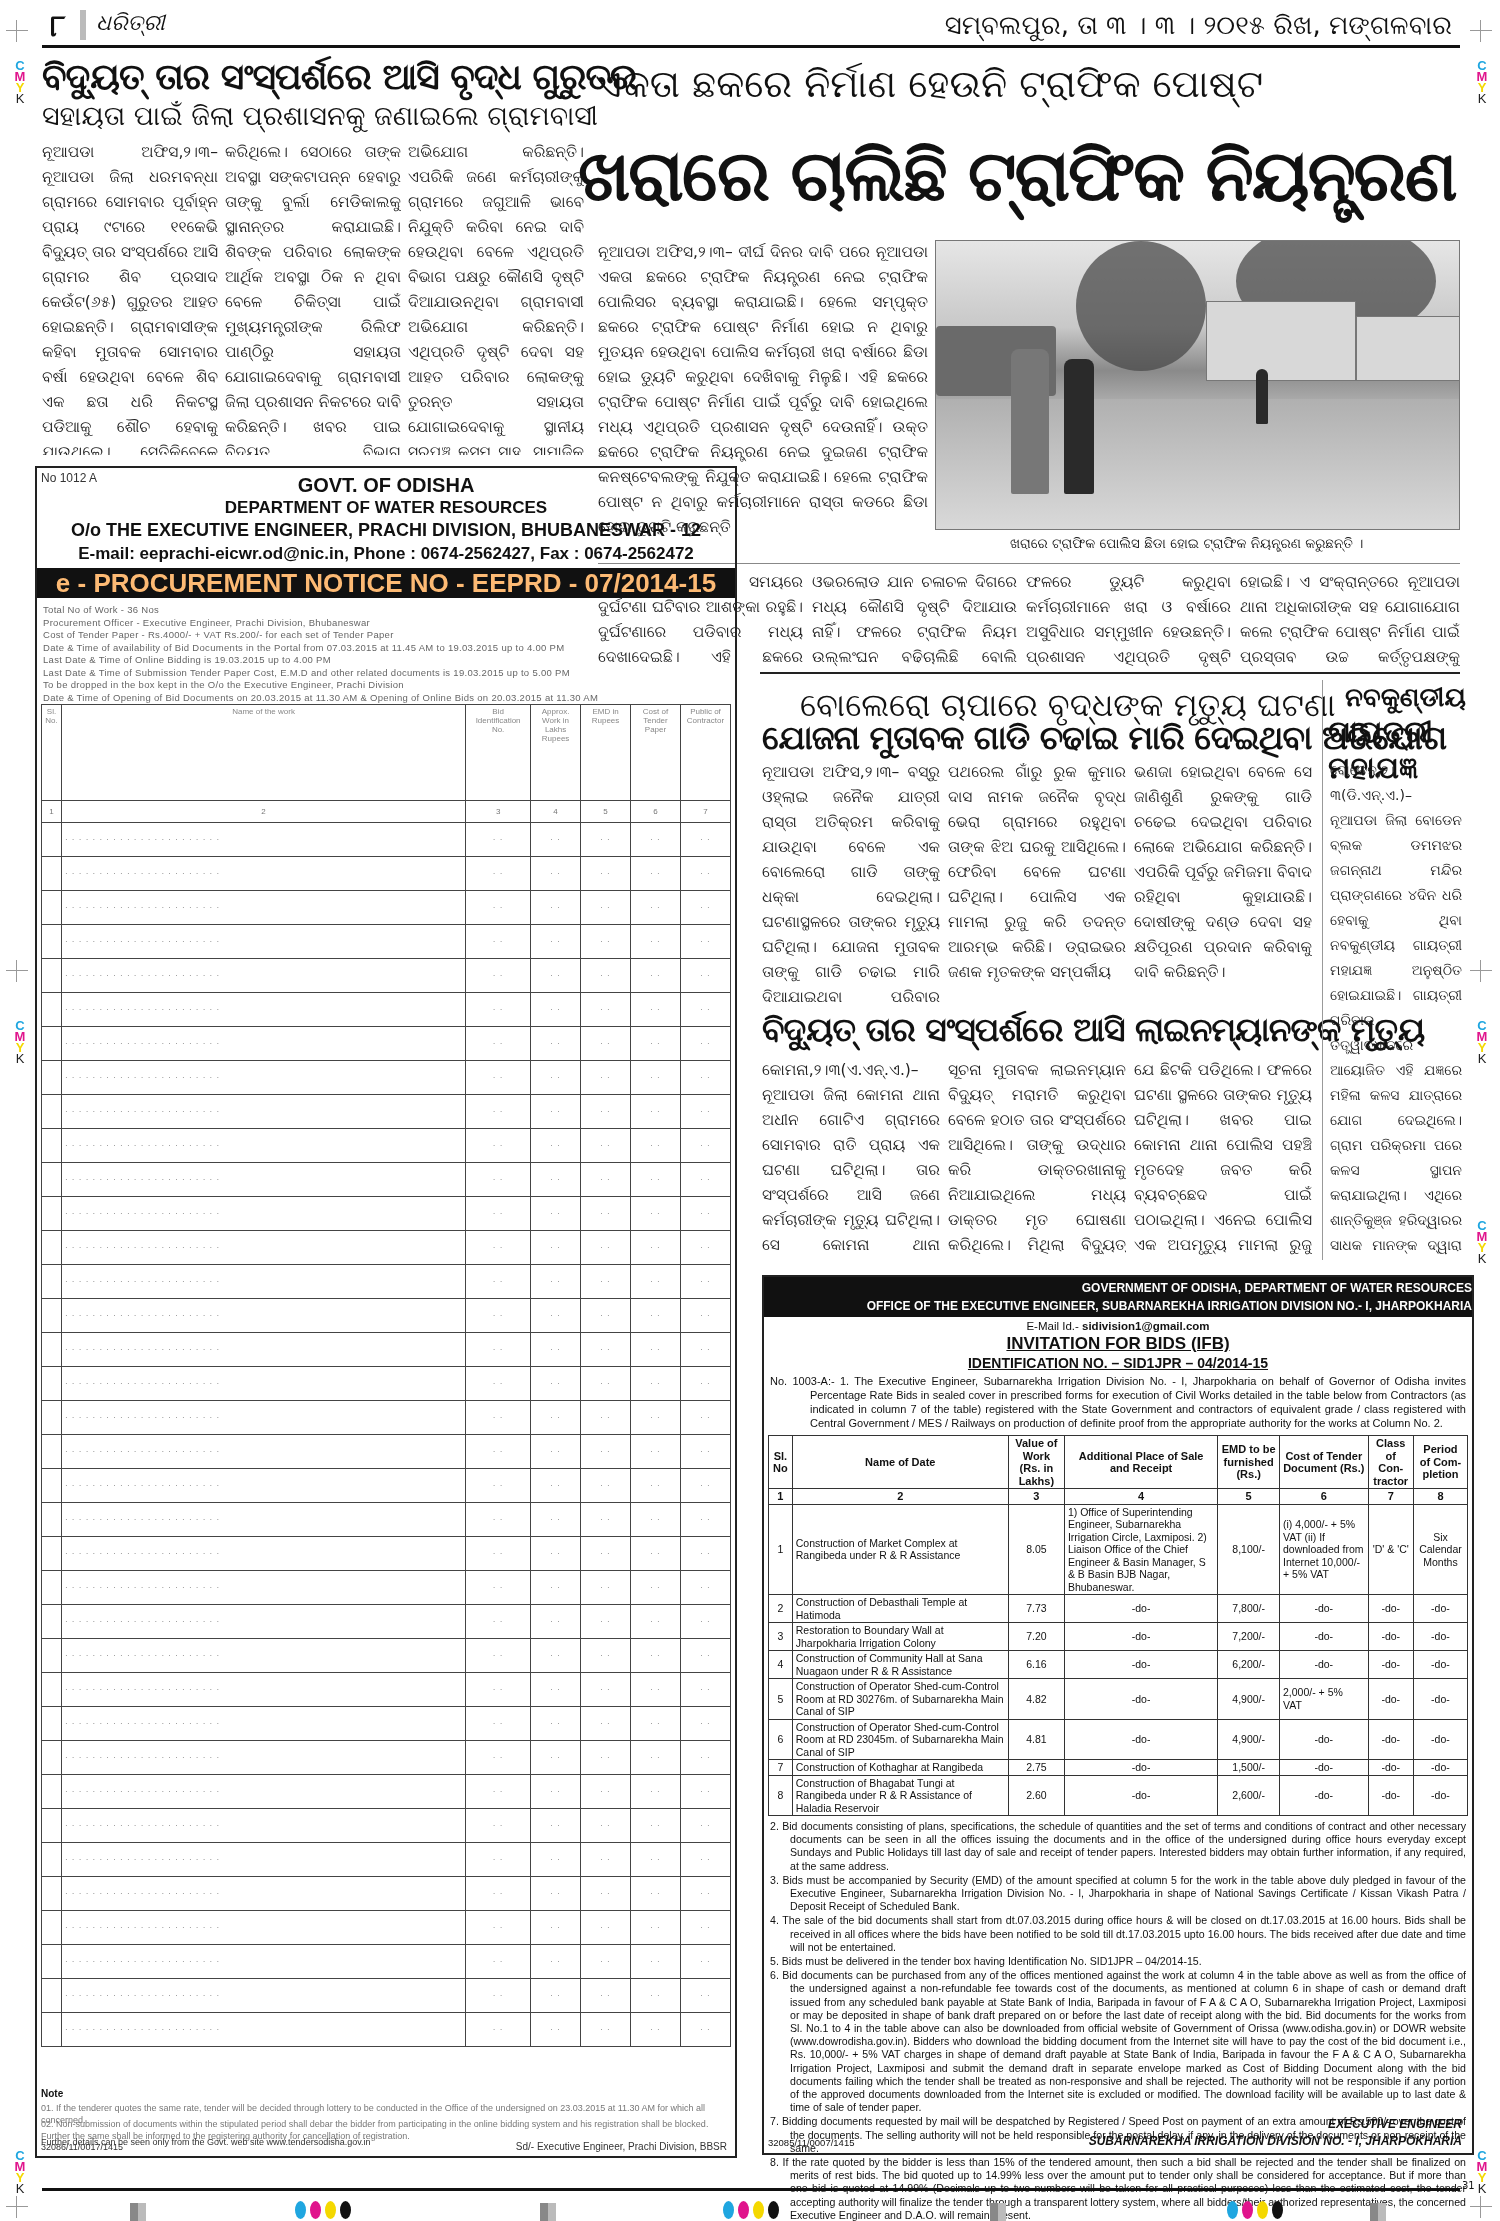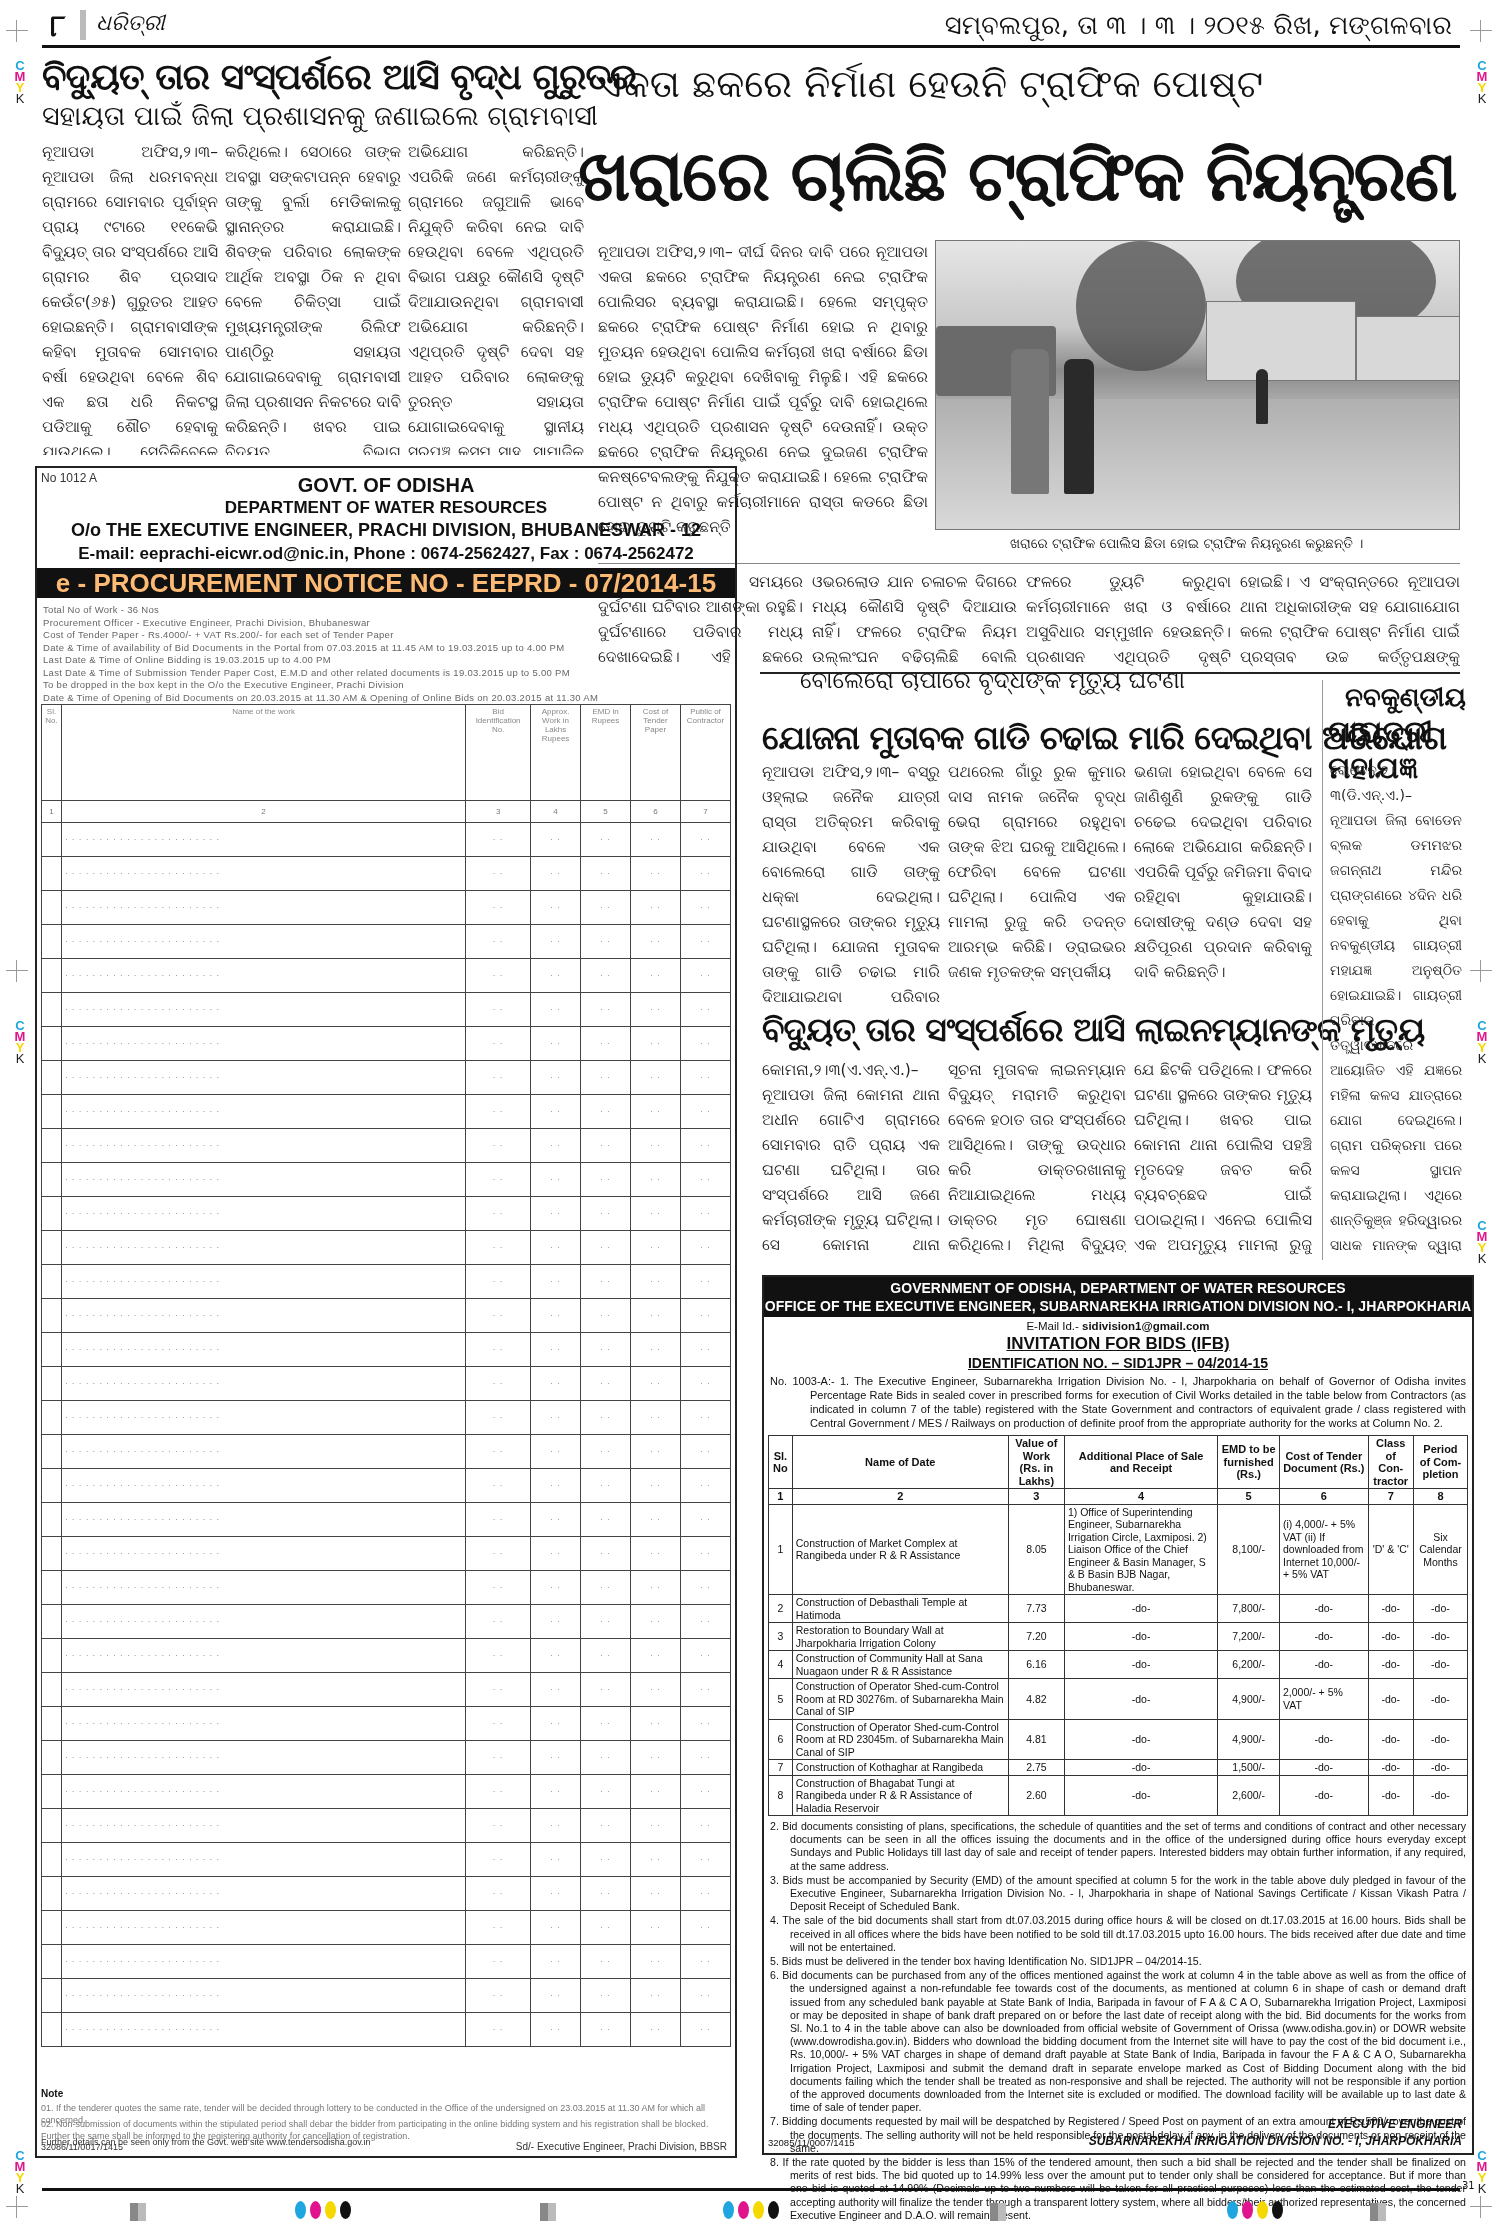--- a/index.html
+++ b/index.html
@@ -29,21 +29,21 @@
   .photo .tree{position:absolute;border-radius:50%;background:#4a4a4a;opacity:.75}
   .photo .bldg{position:absolute;background:#d8d8d8;border:1px solid #777}
   .photo .bus{position:absolute;background:#6a6a6a;border-radius:4px}
   .photo .person{position:absolute;background:#2a2a2a;border-radius:8px 8px 2px 2px}
   .photo .road{position:absolute;left:0;bottom:0;width:100%;height:45%;background:linear-gradient(180deg,#b0b0b0,#d9d9d9)}
   .photo-caption{position:absolute;left:1010px;top:535px;font-size:13.5px}
 
   .hr{position:absolute;height:2px;background:#222}
   .vr{position:absolute;width:1px;background:#999}
 
-  .kicker2{position:absolute;left:800px;top:667px;font-size:23px}
+  .kicker2{position:absolute;left:800px;top:686px;font-size:32px}
   .hl2{position:absolute;left:762px;top:718px;font-size:33px;font-weight:bold;letter-spacing:-1px}
   .side-hl1{position:absolute;left:1345px;top:682px;font-size:26px;font-weight:bold}
   .side-hl2{position:absolute;left:1328px;top:714px;font-size:30px;font-weight:bold}
   .hl3{position:absolute;left:762px;top:1010px;font-size:33px;font-weight:bold;letter-spacing:-1px}
 
   
   .notice-left{position:absolute;left:35px;top:466px;width:702px;height:1692px;border:2px solid #222;font-family:"Liberation Sans",sans-serif}
   .nl-no{position:absolute;left:4px;top:3px;font-size:12px;color:#333}
   .nl-h{position:absolute;left:0;width:100%;text-align:center;font-weight:bold;color:#111}
   .nl-band{position:absolute;left:0;top:100px;width:100%;height:30px;background:#111;color:#fdba74;font-weight:bold;font-size:26px;text-align:center;line-height:30px}
@@ -54,21 +54,21 @@
   .nl-table tr.numrow td{height:22px;text-align:center}
   .nl-table .c1{width:20px}.nl-table .c2{width:405px}.nl-table .c3{width:65px;text-align:center}.nl-table .c4{width:50px;text-align:center}.nl-table .c5{width:50px;text-align:center}.nl-table .c6{width:50px;text-align:center}.nl-table .c7{width:50px;text-align:center}
   .blur{color:#888;letter-spacing:1px;filter:blur(.4px)}
   .nl-note-h{position:absolute;left:4px;top:1620px;font-size:10px;font-weight:bold}
   .nl-note{position:absolute;left:4px;font-size:9px;color:#777;line-height:12px;width:690px}
   .nl-foot-l{position:absolute;left:4px;bottom:4px;font-size:9px;color:#333}
   .nl-foot-r{position:absolute;right:8px;bottom:4px;font-size:10px;color:#333}
 
   
   .notice-right{position:absolute;left:762px;top:1275px;width:712px;height:880px;border:2px solid #222;font-family:"Liberation Sans",sans-serif;color:#111}
-  .nr-band{background:#111;color:#fff;text-align:center;font-weight:bold;font-size:14px;line-height:18px;padding:2px 0}
+  .nr-band{background:#111;color:#fff;text-align:right;font-weight:bold;font-size:12px;line-height:18px;padding:2px 0}
   .nr-email{text-align:center;font-size:11.5px;margin-top:3px}
   .nr-email b{font-weight:bold}
   .nr-title{text-align:center;font-size:17px;font-weight:bold;text-decoration:underline;margin-top:2px}
   .nr-id{text-align:center;font-size:14px;font-weight:bold;text-decoration:underline;margin-top:1px}
   .nr-para{font-size:11px;line-height:14px;text-align:justify;margin:3px 6px 0 6px;padding-left:40px;text-indent:-40px}
   .nr-table{width:700px;margin:5px 0 0 4px;border-collapse:collapse;font-size:10.5px;line-height:12.5px}
   .nr-table th,.nr-table td{border:1px solid #333;padding:1px 3px;vertical-align:middle}
   .nr-table th{font-weight:bold;text-align:center;font-size:11px}
   .nr-table td.ctr{text-align:center}
   .nr-table td.sl{text-align:center;width:18px}

